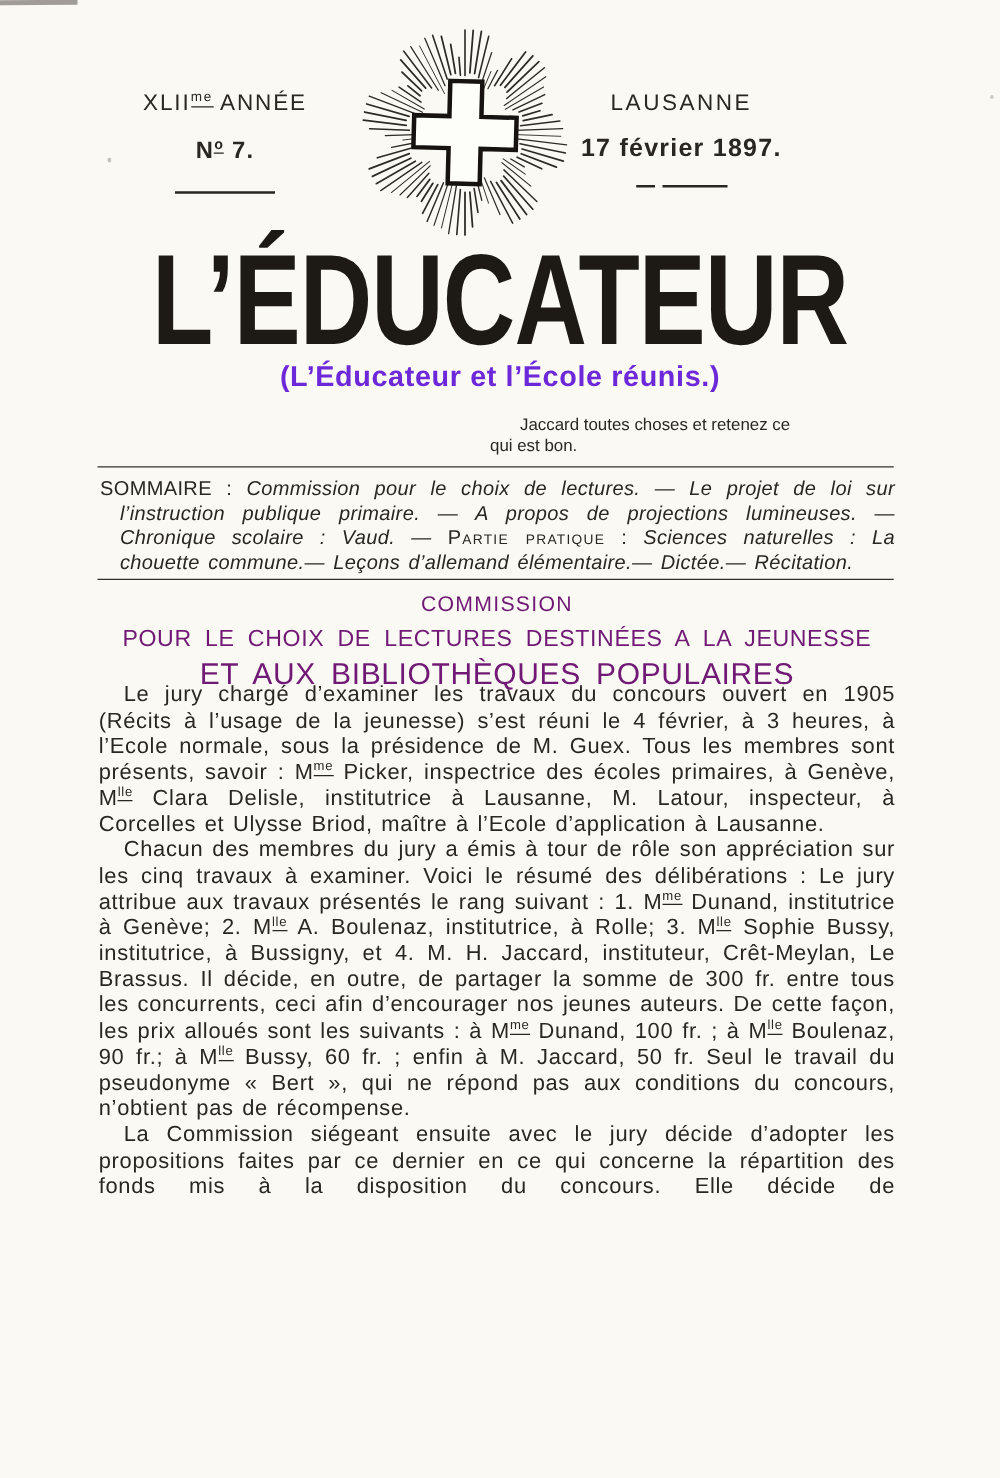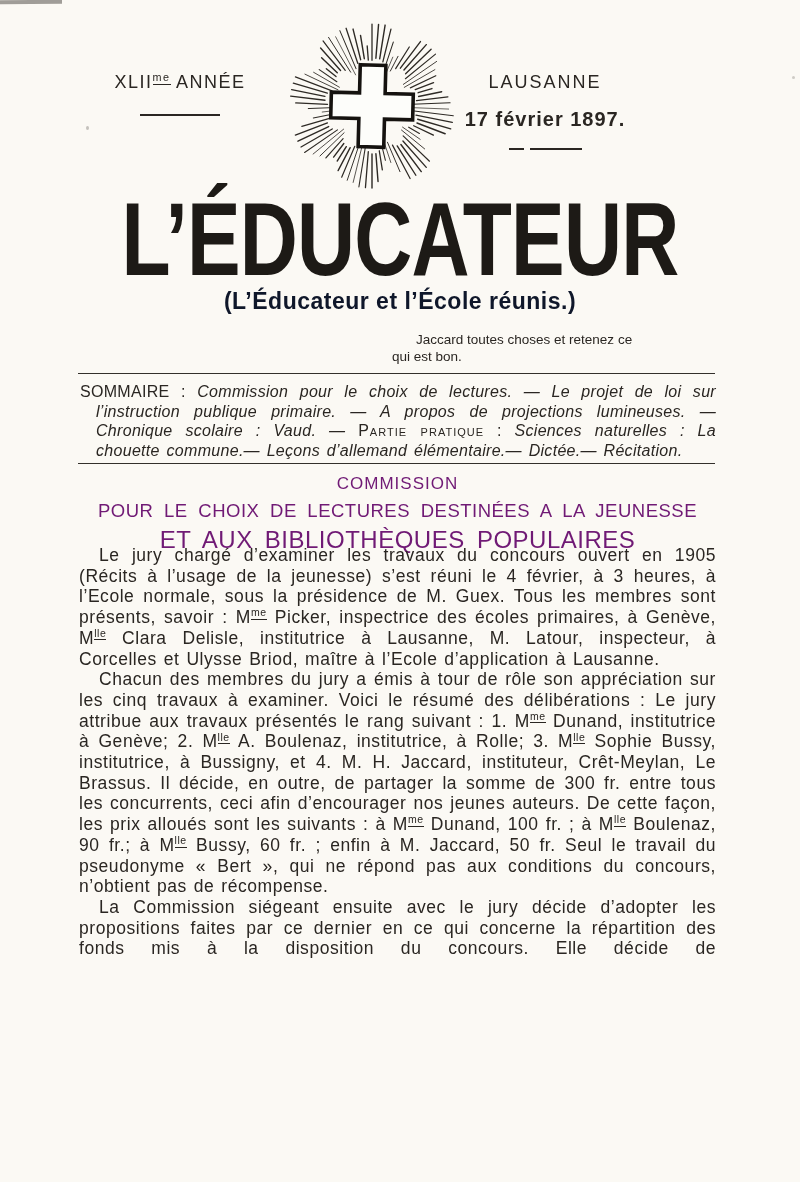--- a/index.html
+++ b/index.html
@@ -27,21 +27,21 @@
   .emblem{position:absolute;left:288px;top:20px;}
 
   
   .title{
     position:absolute;left:0;right:0;top:188px;height:104px;
     display:flex;align-items:center;justify-content:center;
     font-size:103px;font-weight:bold;white-space:nowrap;color:#1d1a16;
     letter-spacing:-1px;transform:scaleX(.78);
   }
   .subtitle{position:absolute;left:0;right:0;top:288px;text-align:center;
-    font-size:23px;font-weight:bold;letter-spacing:.5px;color:#0f172a;}
+    font-size:23px;font-weight:bold;letter-spacing:.5px;color:#6d28d9;}
   .motto{position:absolute;left:392px;top:331px;width:250px;
     font-size:13.5px;line-height:17px;text-indent:24px;}
 
   .rule{position:absolute;left:78px;width:637px;height:1px;background:#33302b;}
   .rule.top{top:373px;}
   .rule.bottom{top:463px;}
 
   .sommaire{
     position:absolute;left:80px;top:382px;width:636px;box-sizing:border-box;margin:0;
     font-size:16px;line-height:19.5px;text-align:justify;
@@ -69,20 +69,21 @@
 <body>
 
 <div class="page">
 
   <div class="artifact a1"></div>
   <div class="artifact a2"></div>
   <div class="artifact a3"></div>
 
   <div class="mh-left">
     <div class="annee"><span>XLII</span><sup>me</sup><span> ANNÉE</span></div>
+    <div class="issue"><span>N</span><sup>o</sup><span> 7.</span></div>
     <div class="issue-rule"></div>
   </div>
 
   <svg class="emblem" width="168" height="172" viewBox="0 0 164 164" aria-hidden="true">
     <g stroke="#2e2a25" stroke-linecap="round">
         <line x1="82.0" y1="37.4" x2="82.0" y2="2.0" stroke-width="1.27"></line>
         <line x1="85.8" y1="35.4" x2="88.4" y2="2.3" stroke-width="1.39"></line>
         <line x1="89.5" y1="36.0" x2="94.8" y2="3.0" stroke-width="1.38"></line>
         <line x1="92.6" y1="39.0" x2="100.5" y2="6.9" stroke-width="1.25"></line>
         <line x1="94.7" y1="44.0" x2="102.8" y2="19.6" stroke-width="1.03"></line>

